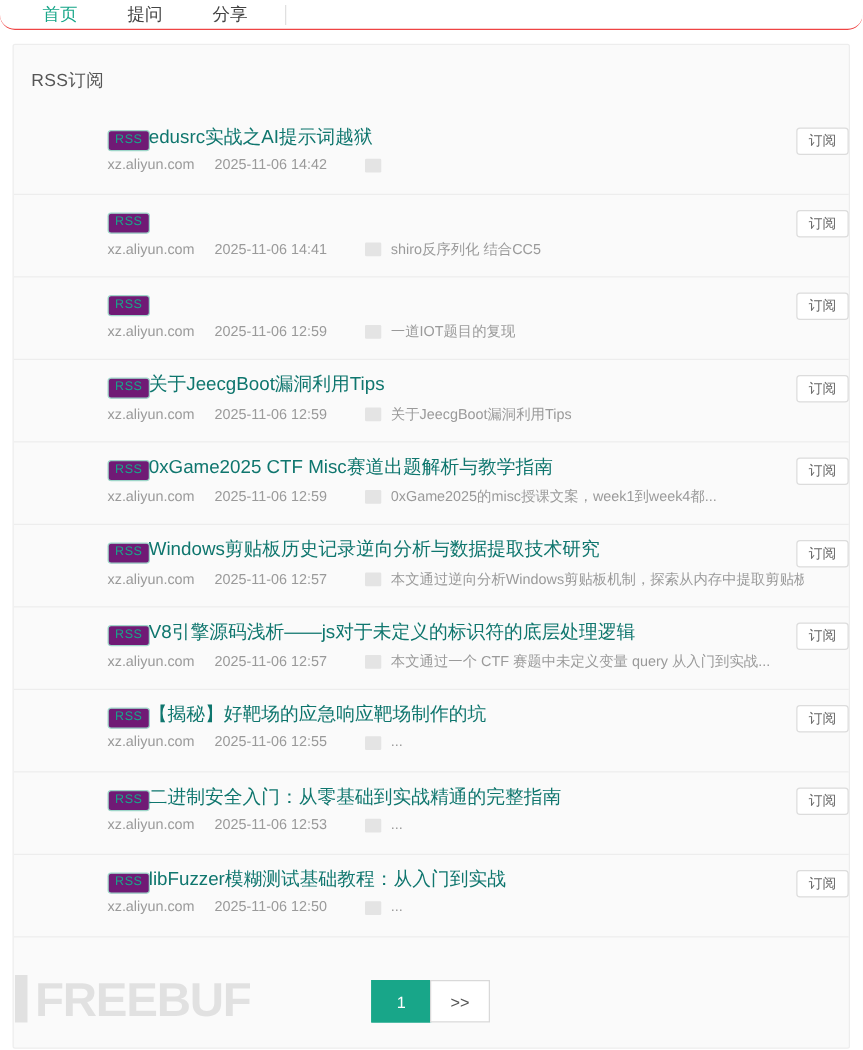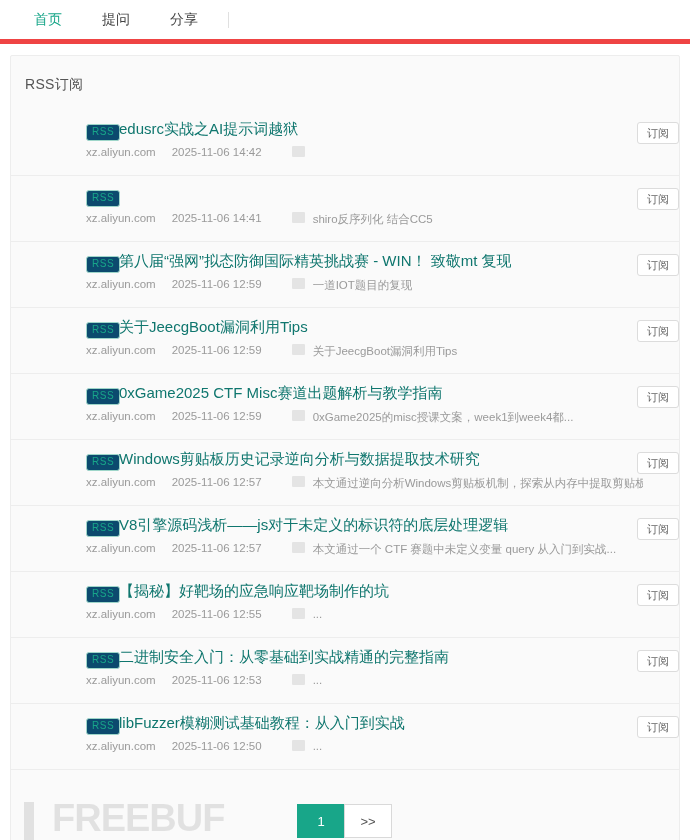--- a/index.html
+++ b/index.html
@@ -11,26 +11,27 @@
     overflow: hidden;
   }
   .page {
     position: relative;
     width: 690px; height: 840px;
     background: #ffffff;
   }
 
   
   .topnav {
-    height: 44px;
-    border-bottom: 5px solid #ef4444;
+    height: 24px;
+    border-bottom: 1px solid #ef4444;
     display: flex;
     align-items: center;
     padding-left: 14px;
     background: #ffffff;
+    border-radius: 16px;
   }
   .topnav-item {
     font-size: 14px;
     color: #444;
     padding: 0 20px;
     line-height: 39px;
     cursor: pointer;
     white-space: nowrap;
   }
   .topnav-item.active {
@@ -76,40 +77,41 @@
     position: absolute;
     left: 75px;
     top: 14px;
     display: inline-block;
     font-size: 10px;
     color: #18a689;
     border: 1px solid #9ed6c9;
     border-radius: 3px;
     padding: 1px 5px 2px 5px;
     line-height: 12px;
-    background: #0c4a6e;
+    background: #701a75;
     letter-spacing: 0.5px;
   }
   .item-title {
     position: absolute;
     left: 108px;
     top: 10px;
     font-size: 15px;
     color: #0f766e;
     cursor: pointer;
     white-space: nowrap;
     overflow: hidden;
   }
   .item-meta {
     position: absolute;
     left: 75px;
     top: 36px;
     font-size: 11.5px;
     color: #9a9a9a;
     display: flex;
+    align-items: center;
   }
   .meta-site { color: #9a9a9a; }
   .meta-date { margin-left: 16px; color: #9a9a9a; }
   .meta-thumb {
     width: 13px; height: 11px;
     background: #e4e4e4;
     border-radius: 1px;
     margin-left: 30px;
     display: inline-block;
   }
@@ -155,27 +157,26 @@
   }
   .pg.active {
     background: #18a689;
     border-color: #18a689;
     color: #ffffff;
   }
 
   
   .watermark {
     position: absolute;
-    left: 16px; bottom: 0;
+    left: 4px; bottom: 0;
     width: 260px; height: 60px;
     display: flex;
-    align-items: flex-end;
+    align-items: flex-start;
     opacity: 0.10;
     pointer-events: none;
-    gap: 12px;
   }
   .wm-bar {
     width: 10px; height: 38px;
     background: #111;
     margin: 0 6px 0 8px;
   }
   .wm-text {
     font-size: 38px;
     font-weight: bold;
     color: #111;
@@ -218,21 +219,20 @@
             <span class="meta-site">xz.aliyun.com</span>
             <span class="meta-date">2025-11-06 14:41</span>
             <span class="meta-thumb"></span>
             <span class="meta-desc">shiro反序列化 结合CC5</span>
           </div>
           <div class="sub-btn">订阅</div>
         </div>
 
         <div class="item">
           <span class="rss-badge">RSS</span>
-          <div class="item-title">第八届“强网”拟态防御国际精英挑战赛 - WIN！ 致敬mt 复现</div>
           <div class="item-meta">
             <span class="meta-site">xz.aliyun.com</span>
             <span class="meta-date">2025-11-06 12:59</span>
             <span class="meta-thumb"></span>
             <span class="meta-desc">一道IOT题目的复现</span>
           </div>
           <div class="sub-btn">订阅</div>
         </div>
 
         <div class="item">

